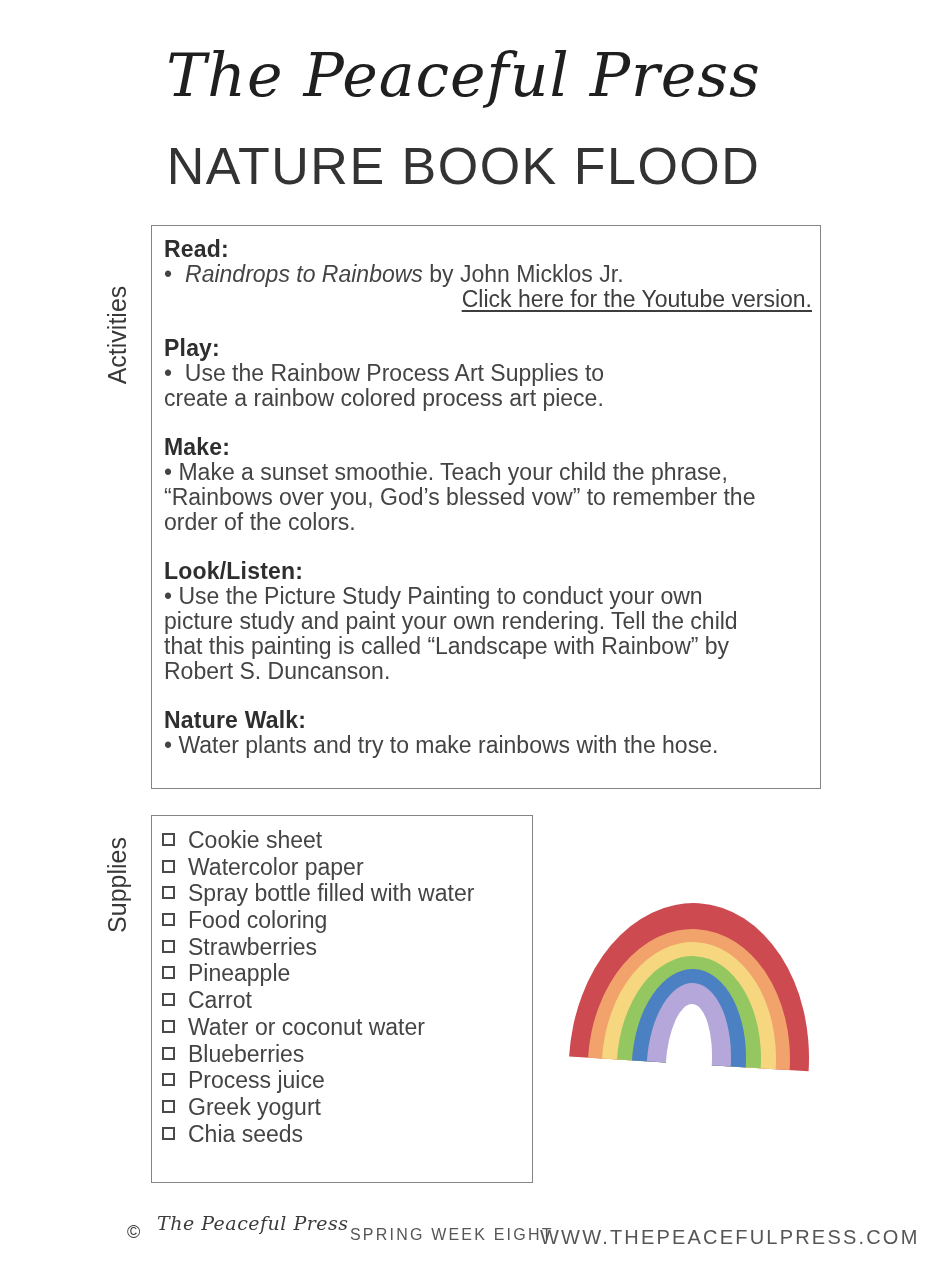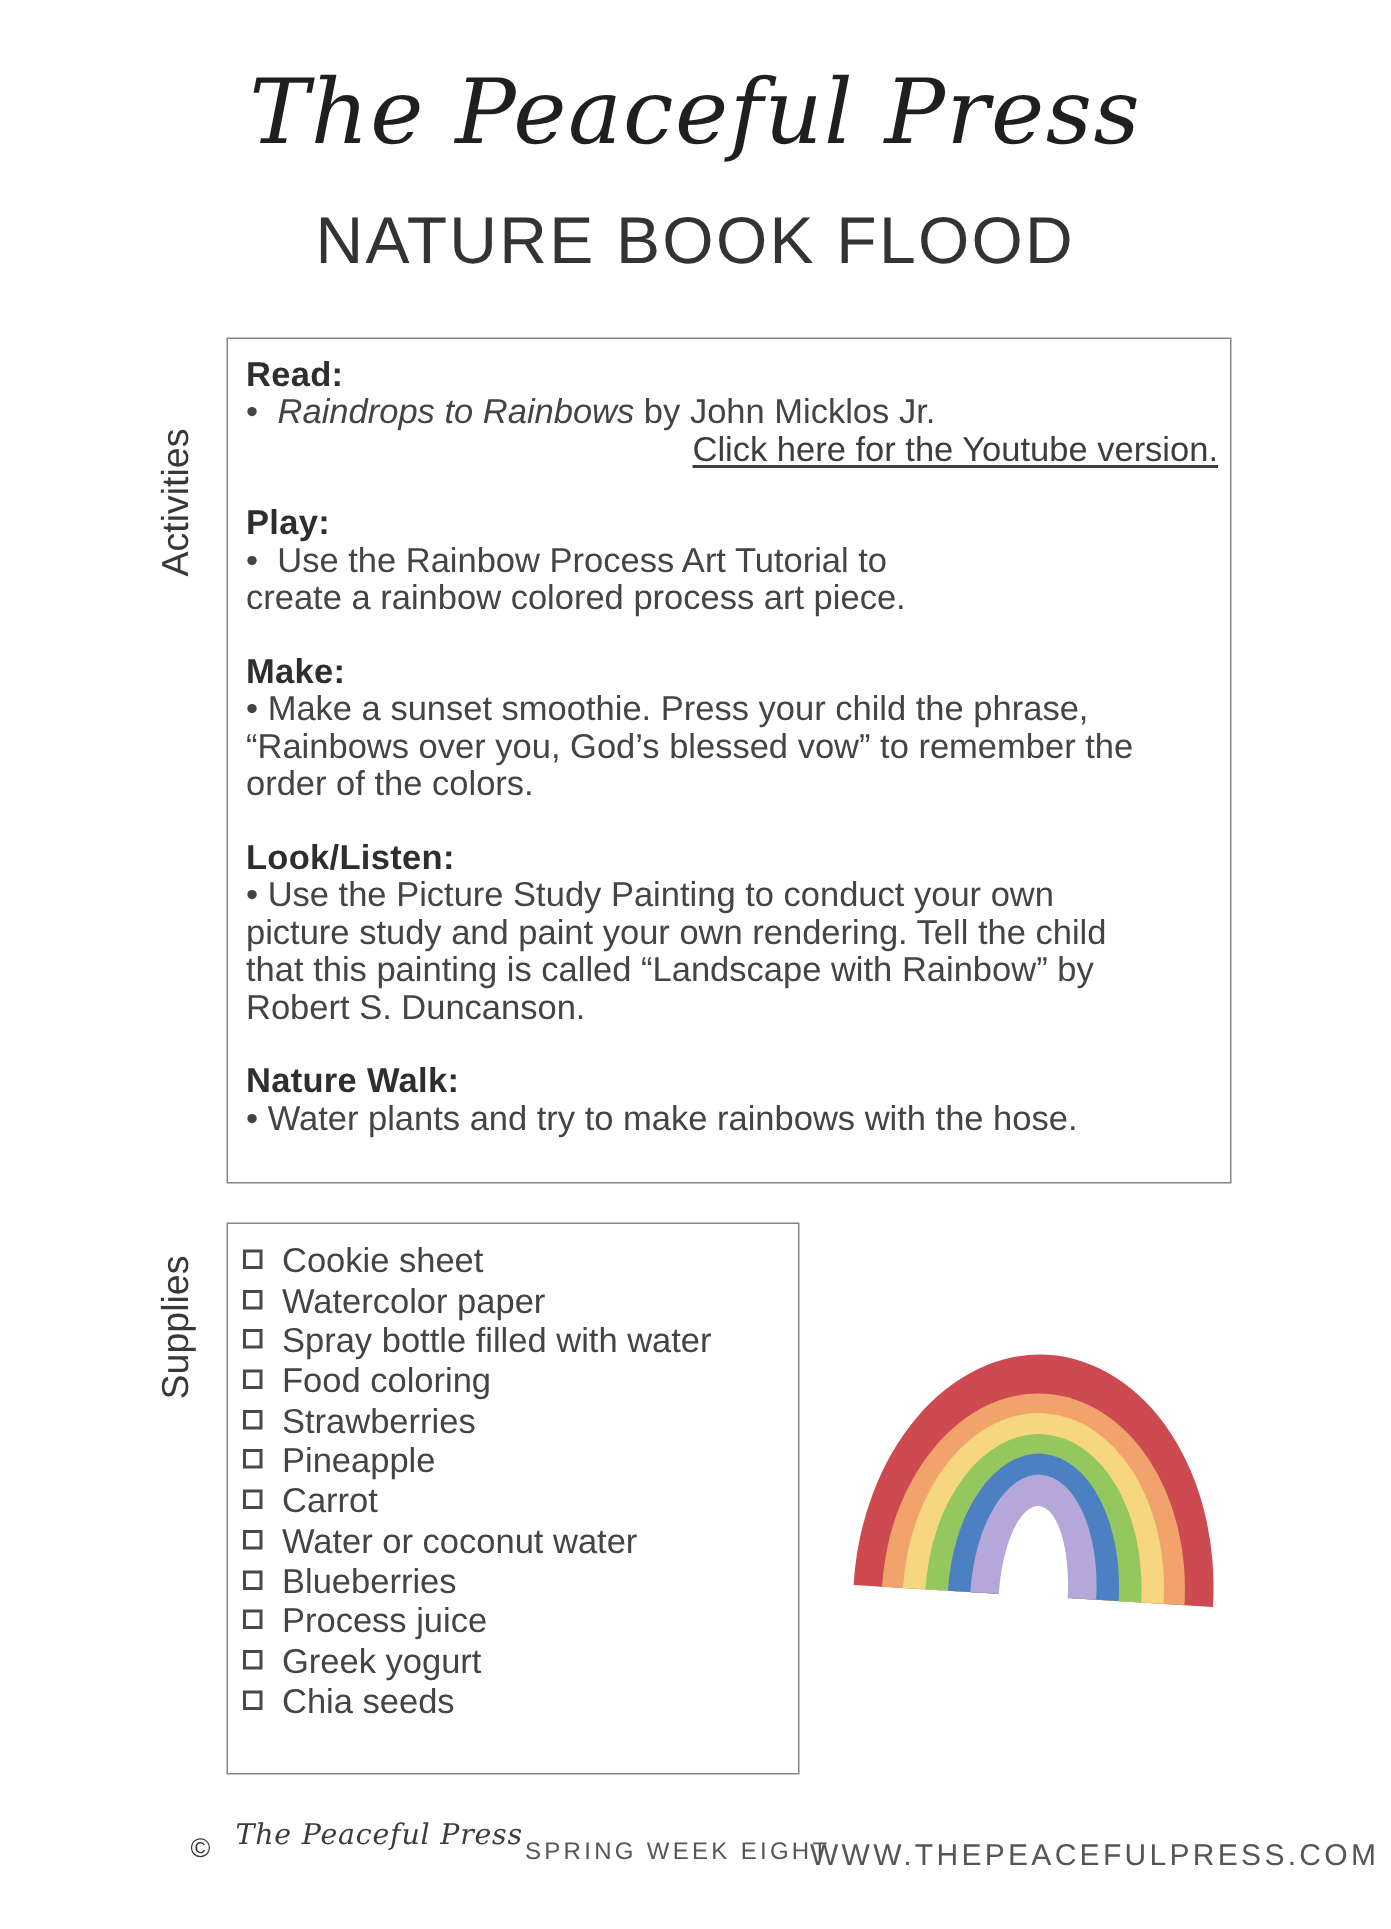--- a/index.html
+++ b/index.html
@@ -8,21 +8,21 @@
     font-family:"Liberation Sans", sans-serif;overflow:hidden;
   }
   
   .logo{
     position:absolute;top:40px;left:0;width:100%;text-align:center;
     font-family:"DejaVu Serif", serif;font-style:italic;font-weight:400;
     font-size:60px;color:#1f1f1f;letter-spacing:1px;
   }
   .title{
     position:absolute;top:136px;left:0;width:100%;text-align:center;
-    font-size:44px;font-weight:300;letter-spacing:1.5px;color:#333333;
+    font-size:52px;font-weight:300;letter-spacing:1.5px;color:#333333;
   }
   
   .side-label{
     position:absolute;width:160px;height:30px;line-height:30px;text-align:center;
     font-size:25px;color:#383838;transform:rotate(-90deg);
   }
   .label-activities{left:37px;top:320px;}
   .label-supplies{left:37px;top:870px;}
   
   .activities-box{
@@ -88,27 +88,27 @@
 <div class="activities-box">
 
   <div class="section">
     <div class="heading">Read:</div>
     <div class="line"><span class="bullet">•</span><span class="italic">Raindrops to Rainbows</span><span> by John Micklos Jr.</span></div>
     <div class="line link-line">Click here for the Youtube version.</div>
   </div>
 
   <div class="section">
     <div class="heading">Play:</div>
-    <div class="line">•  Use the Rainbow Process Art Tutorial to</div>
+    <div class="line">•  Use the Rainbow Process Art Supplies to</div>
     <div class="line">create a rainbow colored process art piece.</div>
   </div>
 
   <div class="section">
     <div class="heading">Make:</div>
-    <div class="line">• Make a sunset smoothie. Press your child the phrase,</div>
+    <div class="line">• Make a sunset smoothie. Teach your child the phrase,</div>
     <div class="line">“Rainbows over you, God’s blessed vow” to remember the</div>
     <div class="line">order of the colors.</div>
   </div>
 
   <div class="section">
     <div class="heading">Look/Listen:</div>
     <div class="line">• Use the Picture Study Painting to conduct your own</div>
     <div class="line">picture study and paint your own rendering. Tell the child</div>
     <div class="line">that this painting is called “Landscape with Rainbow” by</div>
     <div class="line">Robert S. Duncanson.</div>

